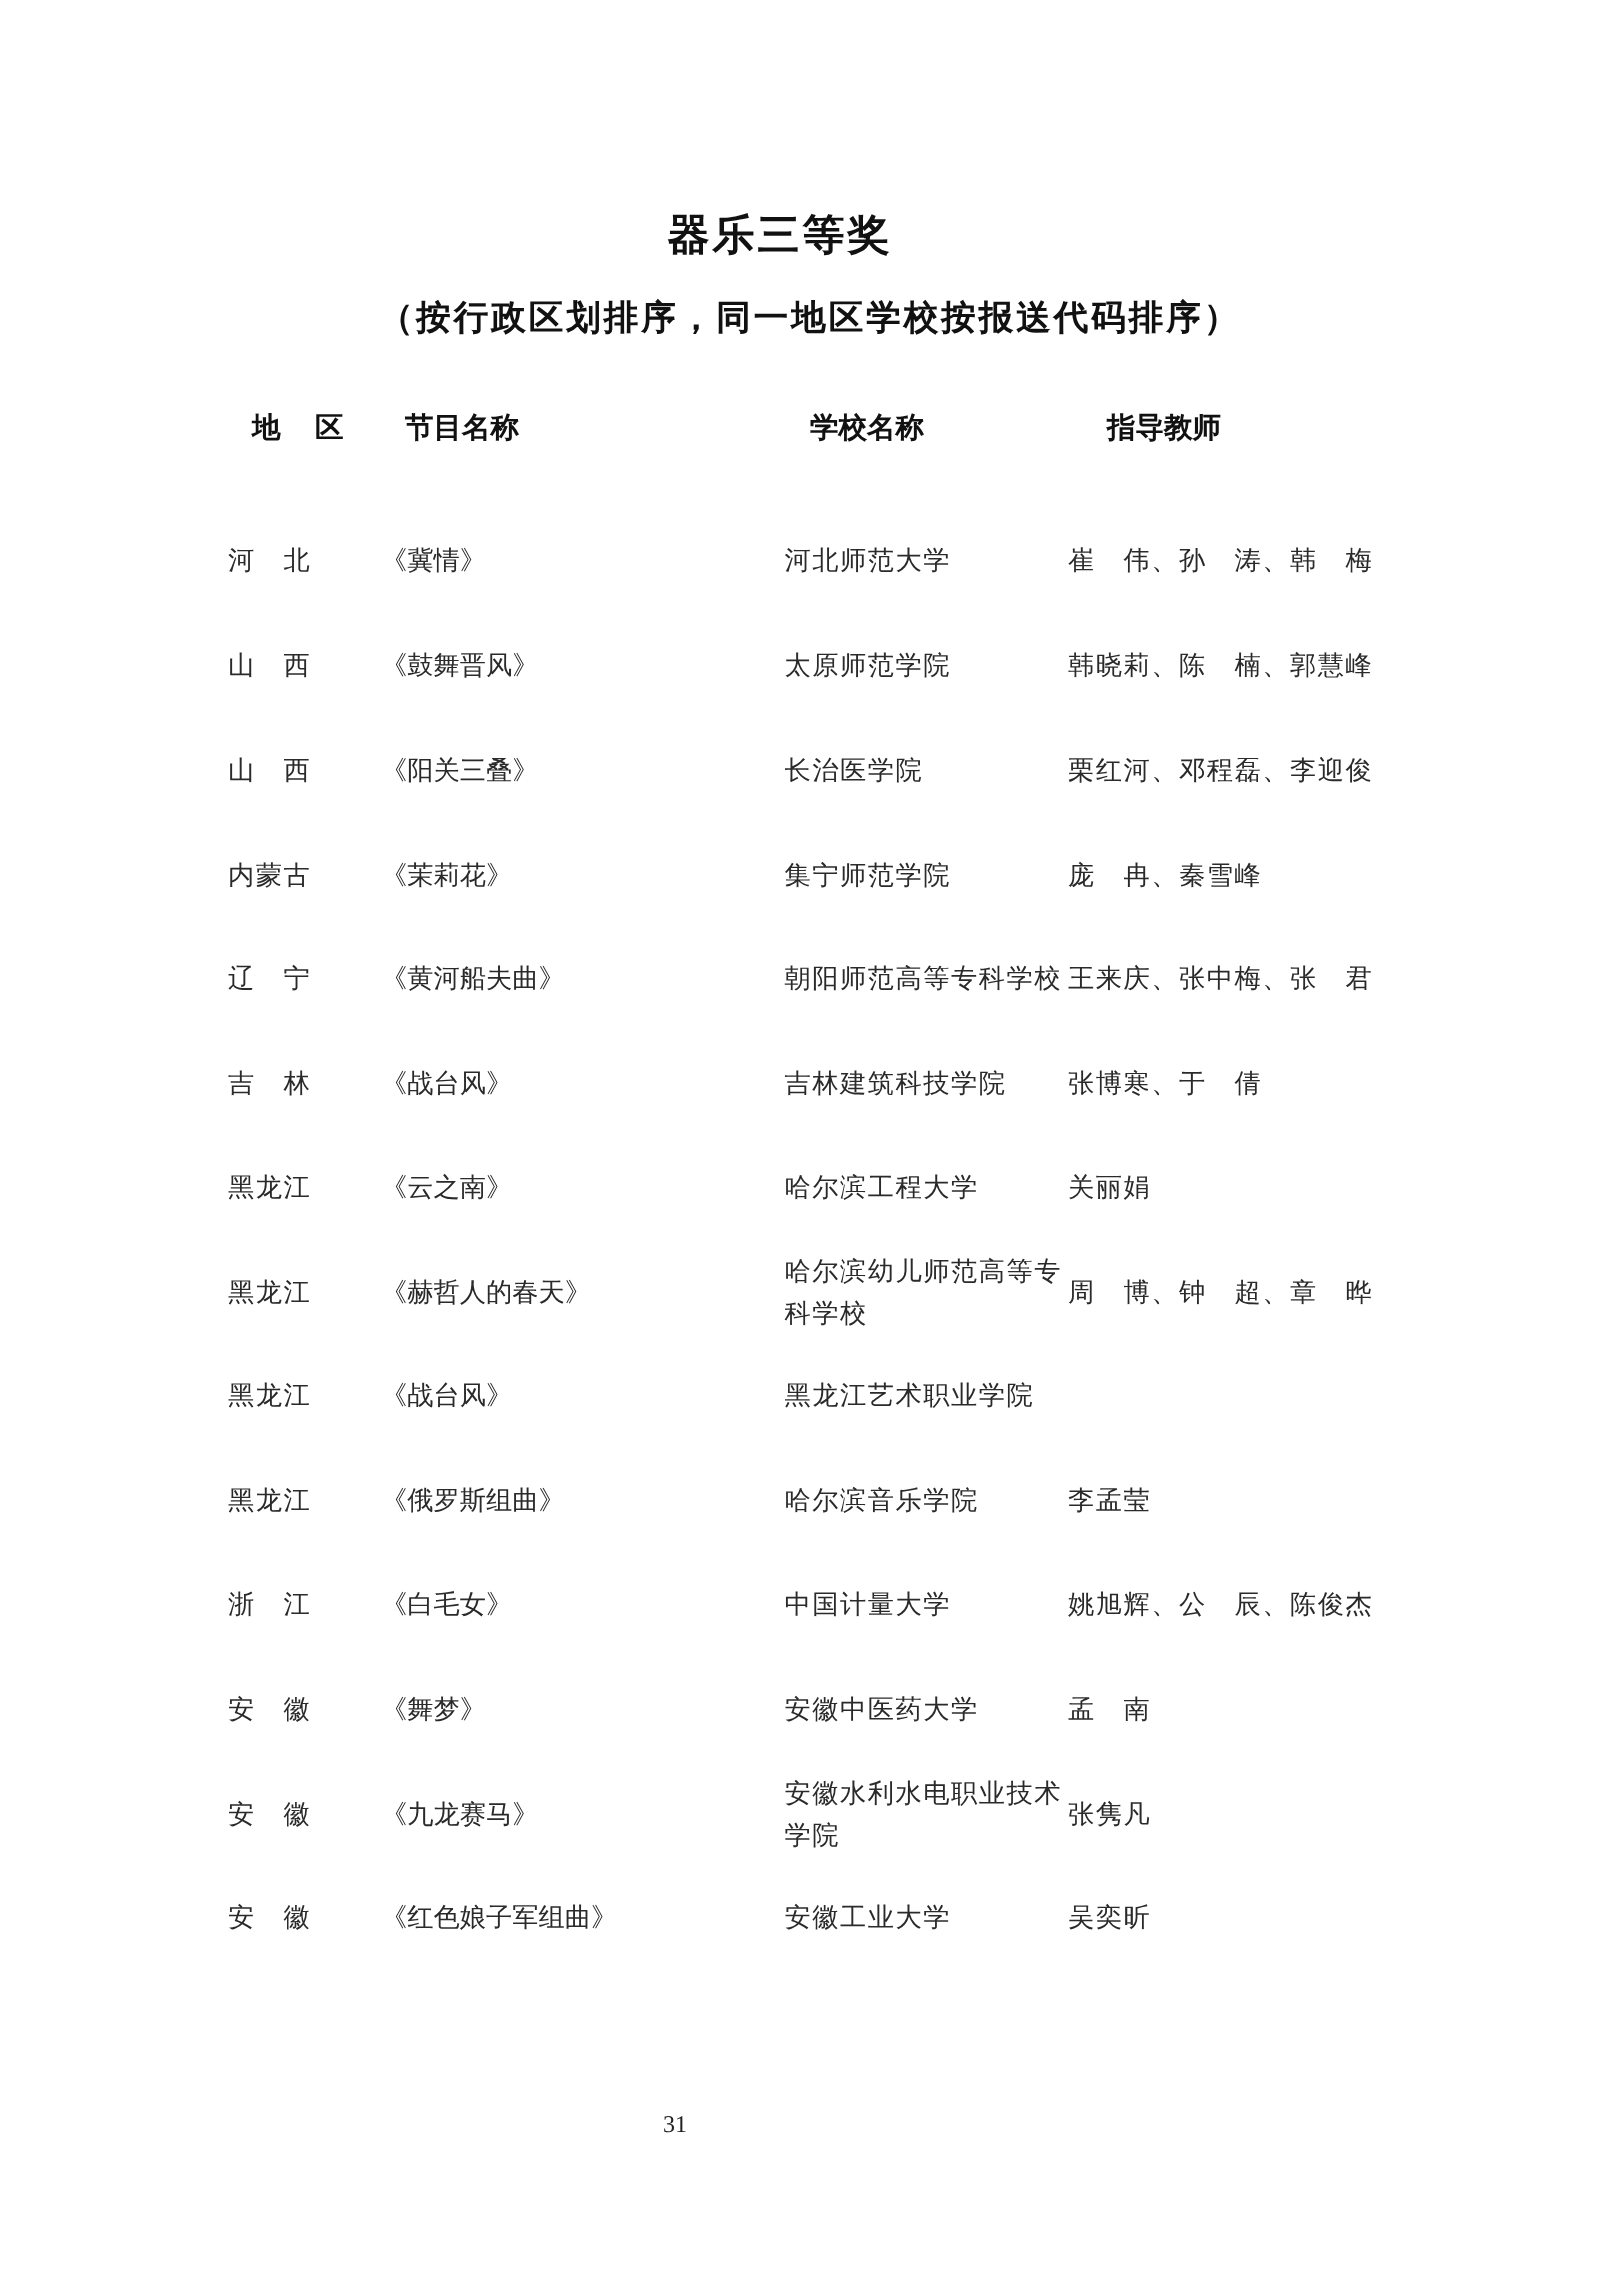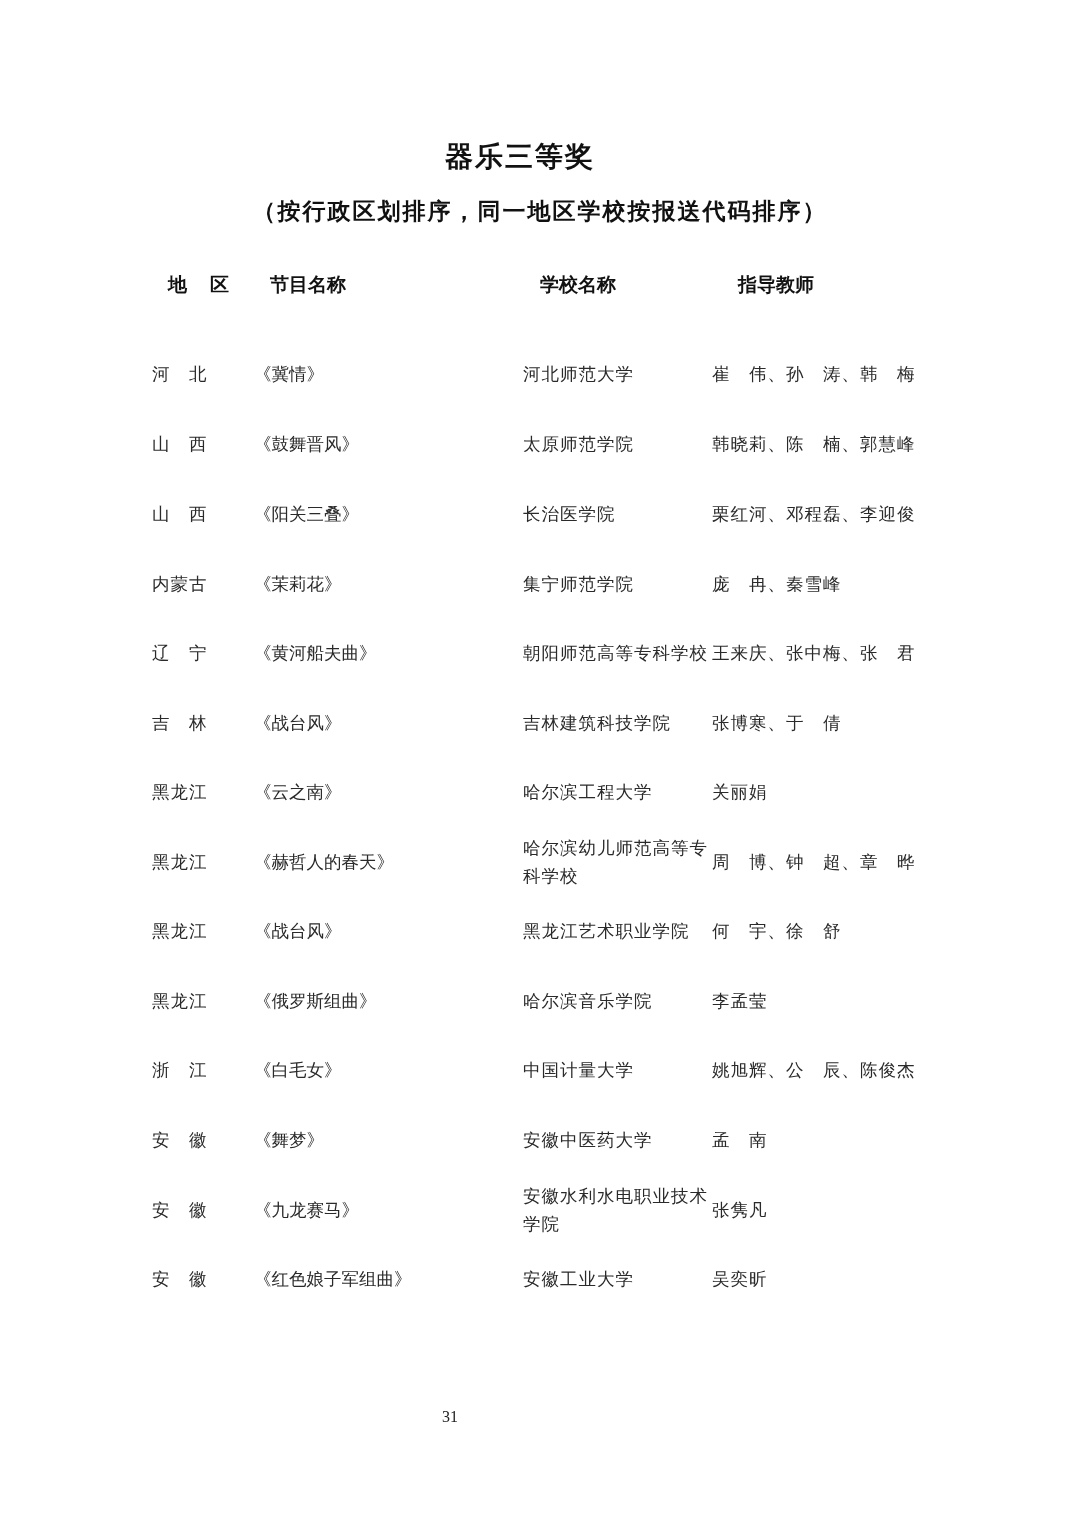--- a/index.html
+++ b/index.html
@@ -153,21 +153,20 @@
   <div class="row" style="top:832px">
     <div class="cell c-region">黑龙江</div>
     <div class="cell c-program">《赫哲人的春天》</div>
     <div class="cell c-school">哈尔滨幼儿师范高等专科学校</div>
     <div class="cell c-teacher">周　博、钟　超、章　晔</div>
   </div>
   <div class="row" style="top:901px">
     <div class="cell c-region">黑龙江</div>
     <div class="cell c-program">《战台风》</div>
     <div class="cell c-school">黑龙江艺术职业学院</div>
-    <div class="cell c-teacher">何　宇、徐　舒</div>
   </div>
   <div class="row" style="top:971px">
     <div class="cell c-region">黑龙江</div>
     <div class="cell c-program">《俄罗斯组曲》</div>
     <div class="cell c-school">哈尔滨音乐学院</div>
     <div class="cell c-teacher">李孟莹</div>
   </div>
   <div class="row" style="top:1040px">
     <div class="cell c-region">浙　江</div>
     <div class="cell c-school">中国计量大学</div>

